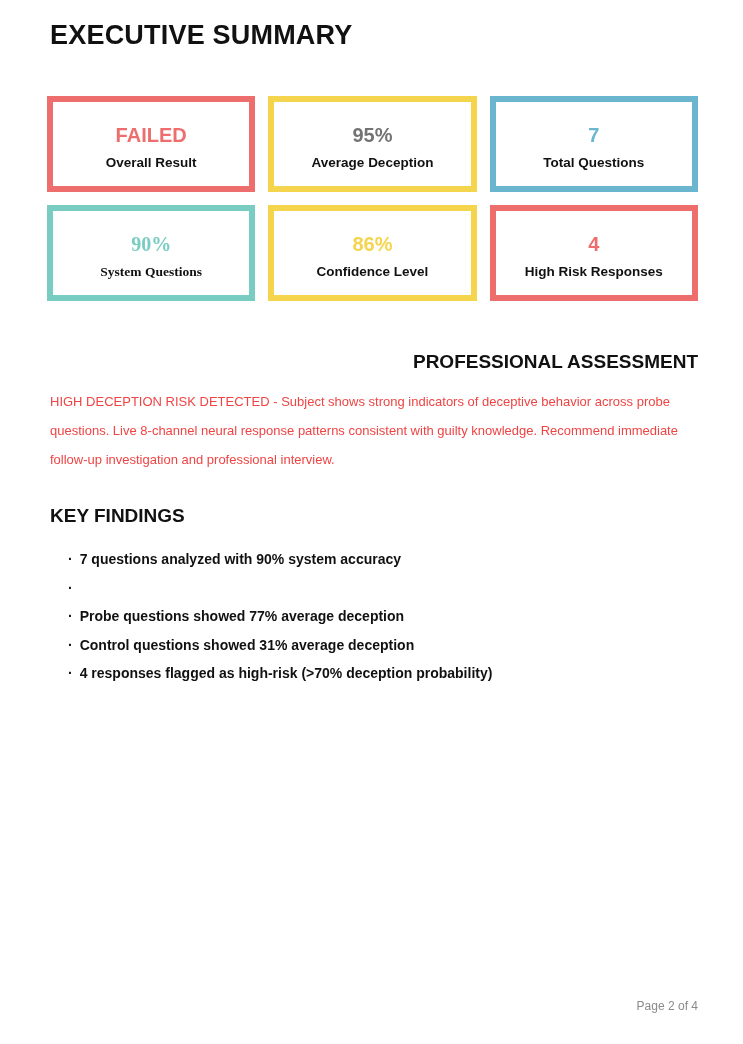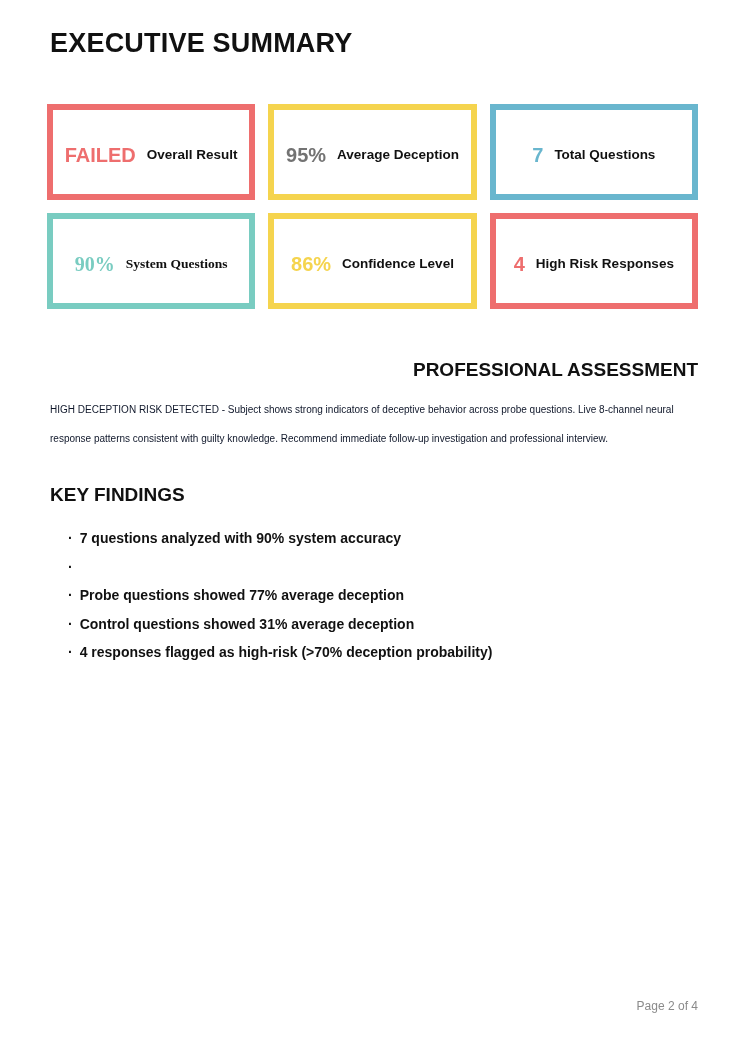--- a/index.html
+++ b/index.html
@@ -10,41 +10,42 @@
     font-family: "Liberation Sans", sans-serif;
     color: #1a1a1a;
     position: relative;
     overflow: hidden;
   }
   .page {
     position: relative;
     width: 743px;
     height: 1044px;
     background: #ffffff;
-    padding: 28px 45px 0 47px;
+    padding: 20px 45px 0 47px;
   }
   .doc-title {
     font-size: 27px;
     font-weight: bold;
     letter-spacing: 0.2px;
     color: #111;
     margin-left: 3px;
   }
   .stats-grid {
     margin-top: 45px;
     display: grid;
     grid-template-columns: repeat(3, 1fr);
     gap: 13px;
     width: 651px;
   }
   .stat-card {
     height: 96px;
     border: 6px solid #ccc;
     background: #fff;
     display: flex;
+    flex-direction: column;
     align-items: center;
     justify-content: center;
     gap: 11px;
     padding-top: 6px;
   }
   .stat-value {
     font-size: 20px;
     font-weight: bold;
     line-height: 1;
   }
@@ -58,23 +59,23 @@
     font-size: 19px;
     font-weight: bold;
     color: #111;
     margin-left: 3px;
   }
   .assessment-heading { margin-top: 50px; text-align: right; }
   .assessment-body {
     margin-top: 14px;
     margin-left: 3px;
     width: 650px;
-    font-size: 10px;
+    font-size: 13px;
     line-height: 29px;
-    color: #0f172a;
+    color: #ef4444;
   }
   .findings-heading { margin-top: 31px; }
   .findings-list {
     margin-top: 18px;
     margin-left: 21px;
     list-style: none;
   }
   .finding-item {
     font-size: 14px;
     font-weight: bold;

